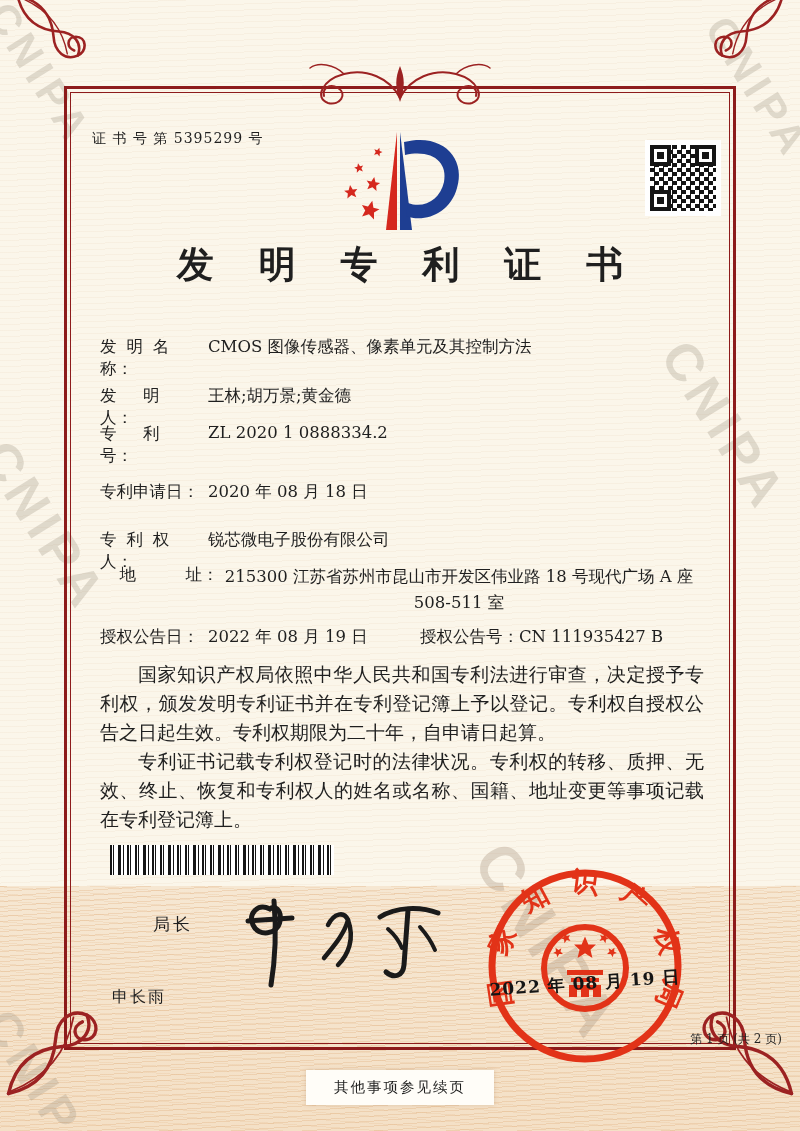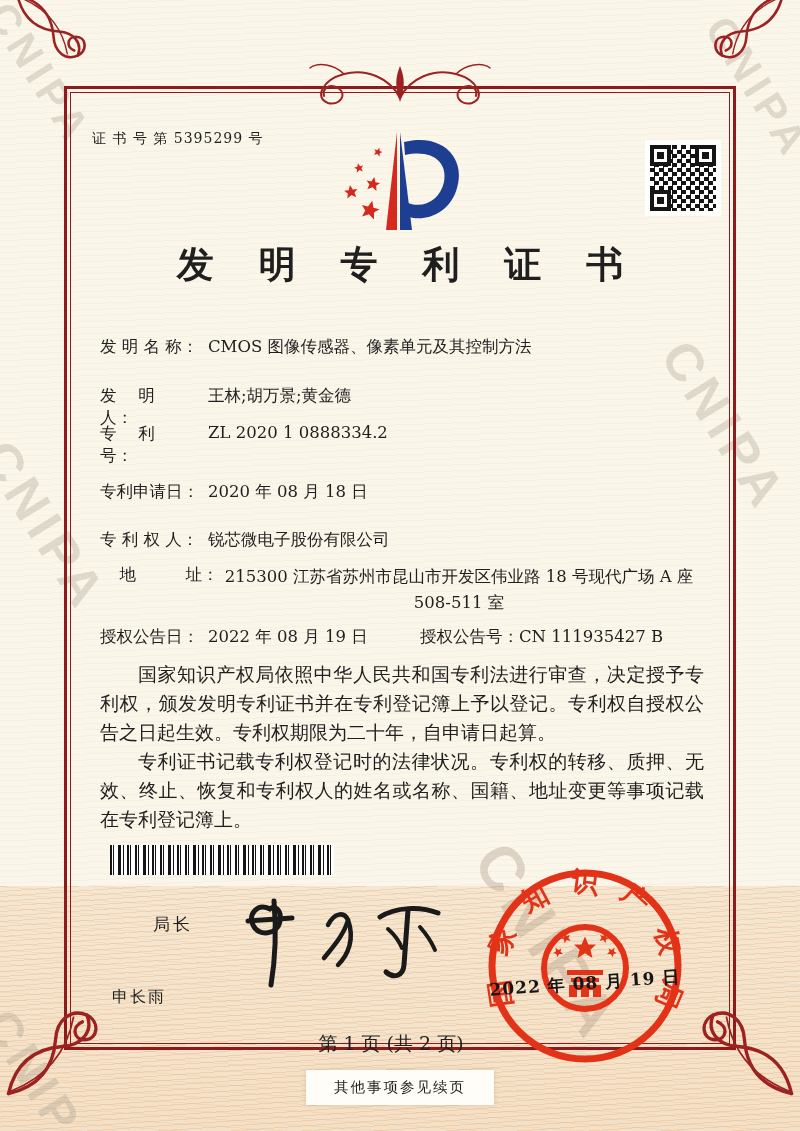--- a/index.html
+++ b/index.html
@@ -74,21 +74,21 @@
   .qr-f::after { content:""; position:absolute; inset:3px; background:#151515; }
   .qr-f.tl { left:0; top:0; } .qr-f.tr { right:0; top:0; } .qr-f.bl { left:0; bottom:0; }
 
   .title {
     position:absolute; left:0; right:0; top:240px; text-align:center;
     font-size:37px; font-weight:bold; letter-spacing:16px; text-indent:16px;
   }
 
   
   .f-row { position:absolute; left:100px; right:90px; font-size:16.5px; }
-  .f-label { display:inline-block; width:108px; vertical-align:top; }
+  .f-label { display:inline-block; width:108px; vertical-align:top;font-family:Liberation Mono, monospace; }
   .f-value { display:inline-block; vertical-align:top; }
   .row1 { top:336px; } .row2 { top:385px; } .row3 { top:423px; }
   .row4 { top:481px; } .row5 { top:529px; }
   .row6 { top:564px;text-align:center; } .row6 .f-value { width:472px; line-height:1.55; }
   .row7 { top:626px; }
   .grant-no { position:absolute; left:320px; top:0; white-space:nowrap; }
 
   
   .body-text {
     position:absolute; left:100px; right:96px; top:660px;
@@ -111,21 +111,21 @@
   .signature { position:absolute; left:228px; top:893px; width:230px; height:100px; }
 
   
   .seal { position:absolute; left:485px; top:866px; width:200px; height:200px; }
   .seal-date {
     position:absolute; left:-12px; right:-12px; top:106px; text-align:center;
     font-size:17px; font-weight:bold; color:#151515; letter-spacing:1px;
     transform:rotate(-4deg); white-space:nowrap;
   }
 
-  .page-info { position:absolute; left:0; right:18px; top:1031px; text-align:center; font-size:19px; z-index:6; }
+  .page-info { position:absolute; left:0; right:18px; top:1031px; text-align:right; font-size:12px; z-index:6; }
 
   .footer-note-box {
     position:absolute; left:0; right:0; top:1070px; text-align:center; z-index:6;
   }
   .footer-note-box span {
     display:inline-block; background:#fffdf8; padding:8px 28px; font-size:14.5px;
     letter-spacing:2px; box-shadow:0 0 4px rgba(150,110,70,.25);
   }
 
   svg { display:block; }

